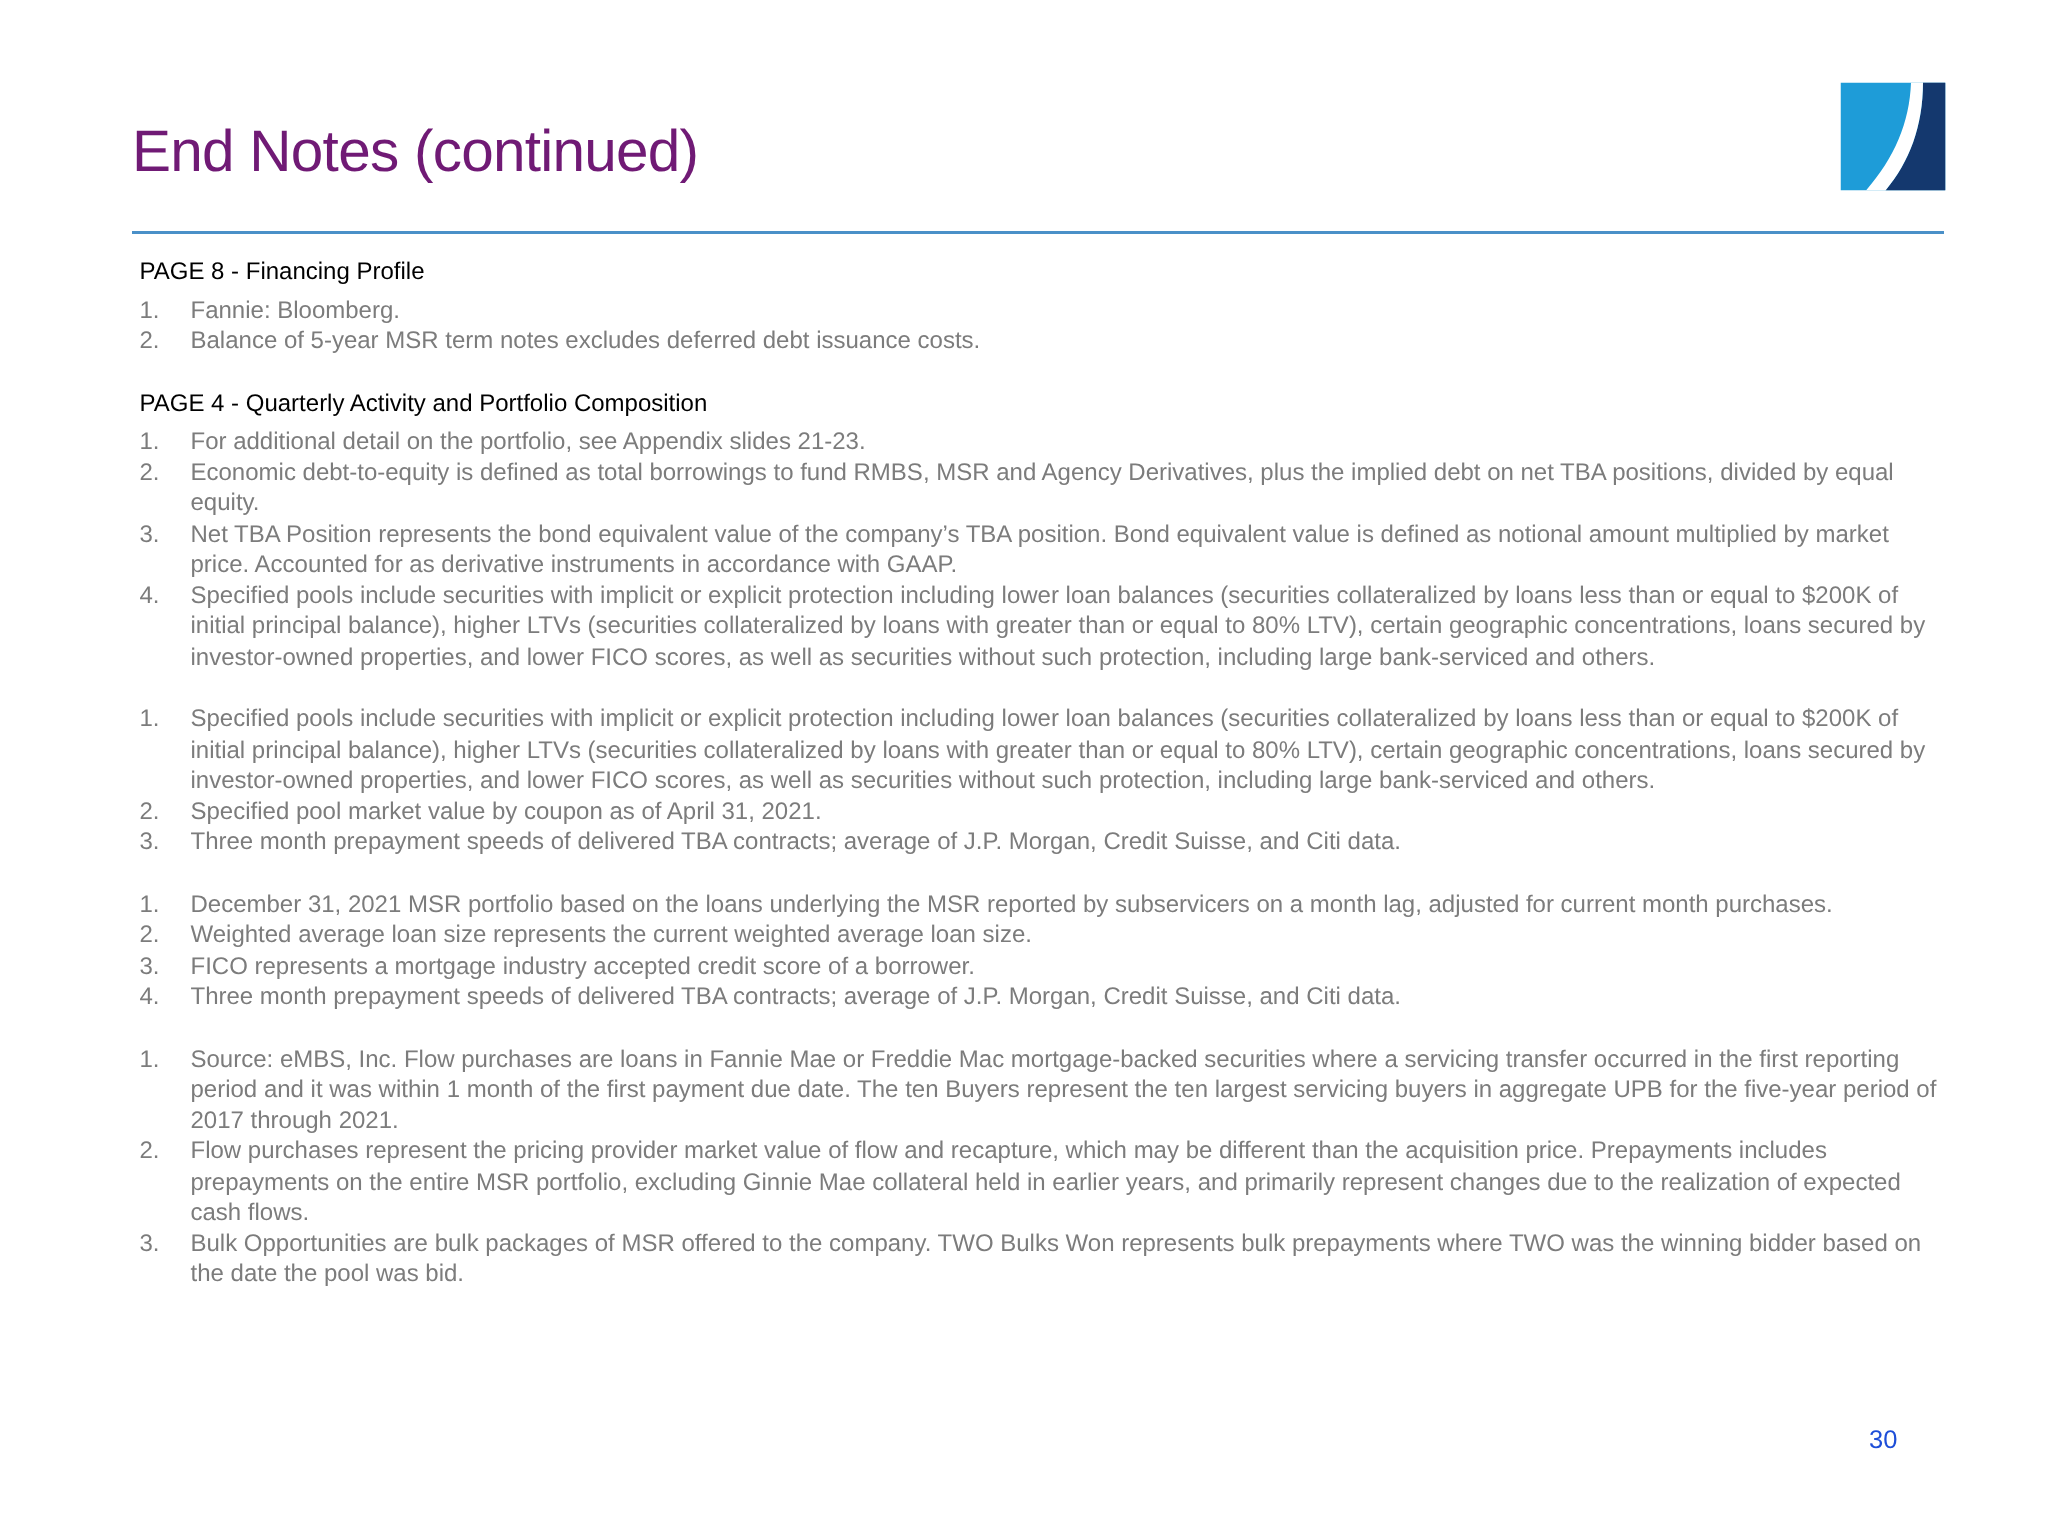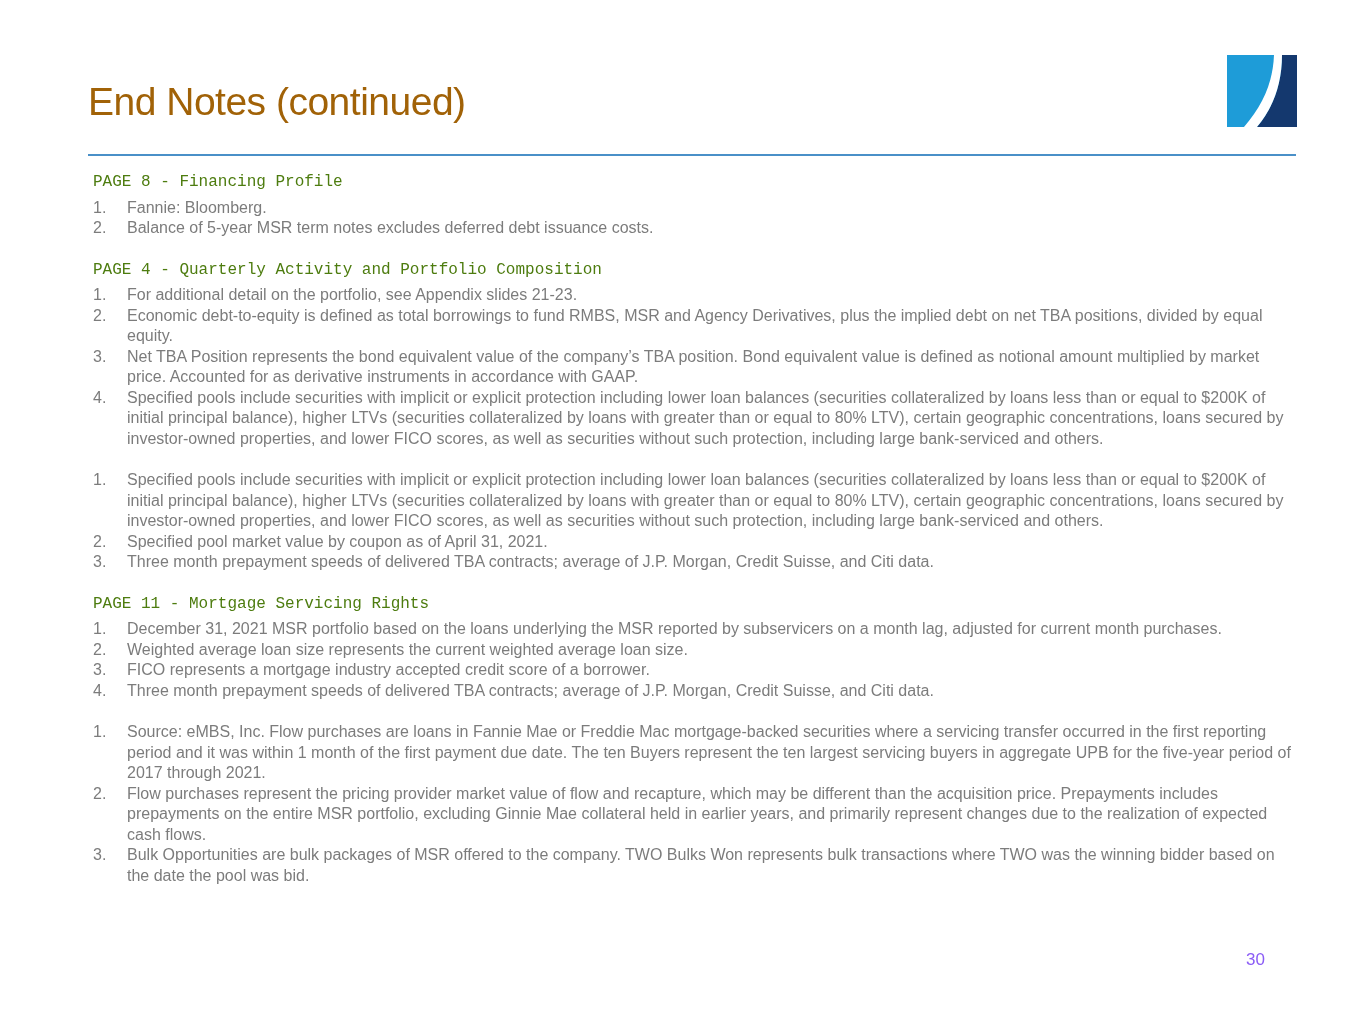--- a/index.html
+++ b/index.html
@@ -9,21 +9,21 @@
     background:#ffffff;
     font-family:"Liberation Sans", sans-serif;
     overflow:hidden;
   }
   .slide-title {
     position:absolute;
     left:88px; top:80px;
     margin:0;
     font-size:39px;
     font-weight:400;
-    color:#a16207;
+    color:#701a75;
     letter-spacing:-0.5px;
     white-space:nowrap;
   }
   .logo {
     position:absolute;
     left:1227px; top:55px;
     width:70px; height:72px;
   }
   .title-rule {
     position:absolute;
@@ -36,34 +36,33 @@
   .content {
     position:absolute;
     left:93px; top:172px;
     width:1204px;
     color:#7C7C7C;
     font-size:16px;
     line-height:20.5px;
   }
   .endnote-section { margin:0 0 21px 0; }
   .section-heading {
-    color:#4d7c0f;
+    color:#000000;
     margin:0 0 5px 0;
     white-space:pre-wrap;
-    font-family:Liberation Mono, monospace;
   }
   .endnote-list { margin:0; padding:0; list-style:none; }
   .endnote-item { display:flex; }
   .item-number { flex:0 0 34px; }
   .item-text { flex:1; }
   .page-number {
     position:absolute;
     right:100px; top:950px;
     font-size:17px;
-    color:#8b5cf6;
+    color:#1d4ed8;
   }
 </style>
 </head>
 <body>
 
 <div class="slide">
 
   <h1 class="slide-title">End Notes (continued)</h1>
 
   <svg class="logo" viewBox="0 0 70 72" aria-hidden="true">
@@ -119,21 +118,20 @@
             <span class="item-number">2.</span>
             <span class="item-text">Specified pool market value by coupon as of April 31, 2021.</span>
           </li>
           <li class="endnote-item">
             <span class="item-number">3.</span>
             <span class="item-text">Three month prepayment speeds of delivered TBA contracts; average of J.P. Morgan, Credit Suisse, and Citi data.</span>
           </li>
         </ol>
       </section>
       <section class="endnote-section">
-        <div class="section-heading">PAGE 11 - Mortgage Servicing Rights</div>
         <ol class="endnote-list">
           <li class="endnote-item">
             <span class="item-number">1.</span>
             <span class="item-text">December 31, 2021 MSR portfolio based on the loans underlying the MSR reported by subservicers on a month lag, adjusted for current month purchases.</span>
           </li>
           <li class="endnote-item">
             <span class="item-number">2.</span>
             <span class="item-text">Weighted average loan size represents the current weighted average loan size.</span>
           </li>
           <li class="endnote-item">
@@ -151,21 +149,21 @@
           <li class="endnote-item">
             <span class="item-number">1.</span>
             <span class="item-text">Source: eMBS, Inc. Flow purchases are loans in Fannie Mae or Freddie Mac mortgage-backed securities where a servicing transfer occurred in the first reporting period and it was within 1 month of the first payment due date. The ten Buyers represent the ten largest servicing buyers in aggregate UPB for the five-year period of 2017 through 2021.</span>
           </li>
           <li class="endnote-item">
             <span class="item-number">2.</span>
             <span class="item-text">Flow purchases represent the pricing provider market value of flow and recapture, which may be different than the acquisition price. Prepayments includes prepayments on the entire MSR portfolio, excluding Ginnie Mae collateral held in earlier years, and primarily represent changes due to the realization of expected cash flows.</span>
           </li>
           <li class="endnote-item">
             <span class="item-number">3.</span>
-            <span class="item-text">Bulk Opportunities are bulk packages of MSR offered to the company. TWO Bulks Won represents bulk transactions where TWO was the winning bidder based on the date the pool was bid.</span>
+            <span class="item-text">Bulk Opportunities are bulk packages of MSR offered to the company. TWO Bulks Won represents bulk prepayments where TWO was the winning bidder based on the date the pool was bid.</span>
           </li>
         </ol>
       </section>
     </main>
 
   <div class="page-number">30</div>
 
 </div>
 
 </body></html>

